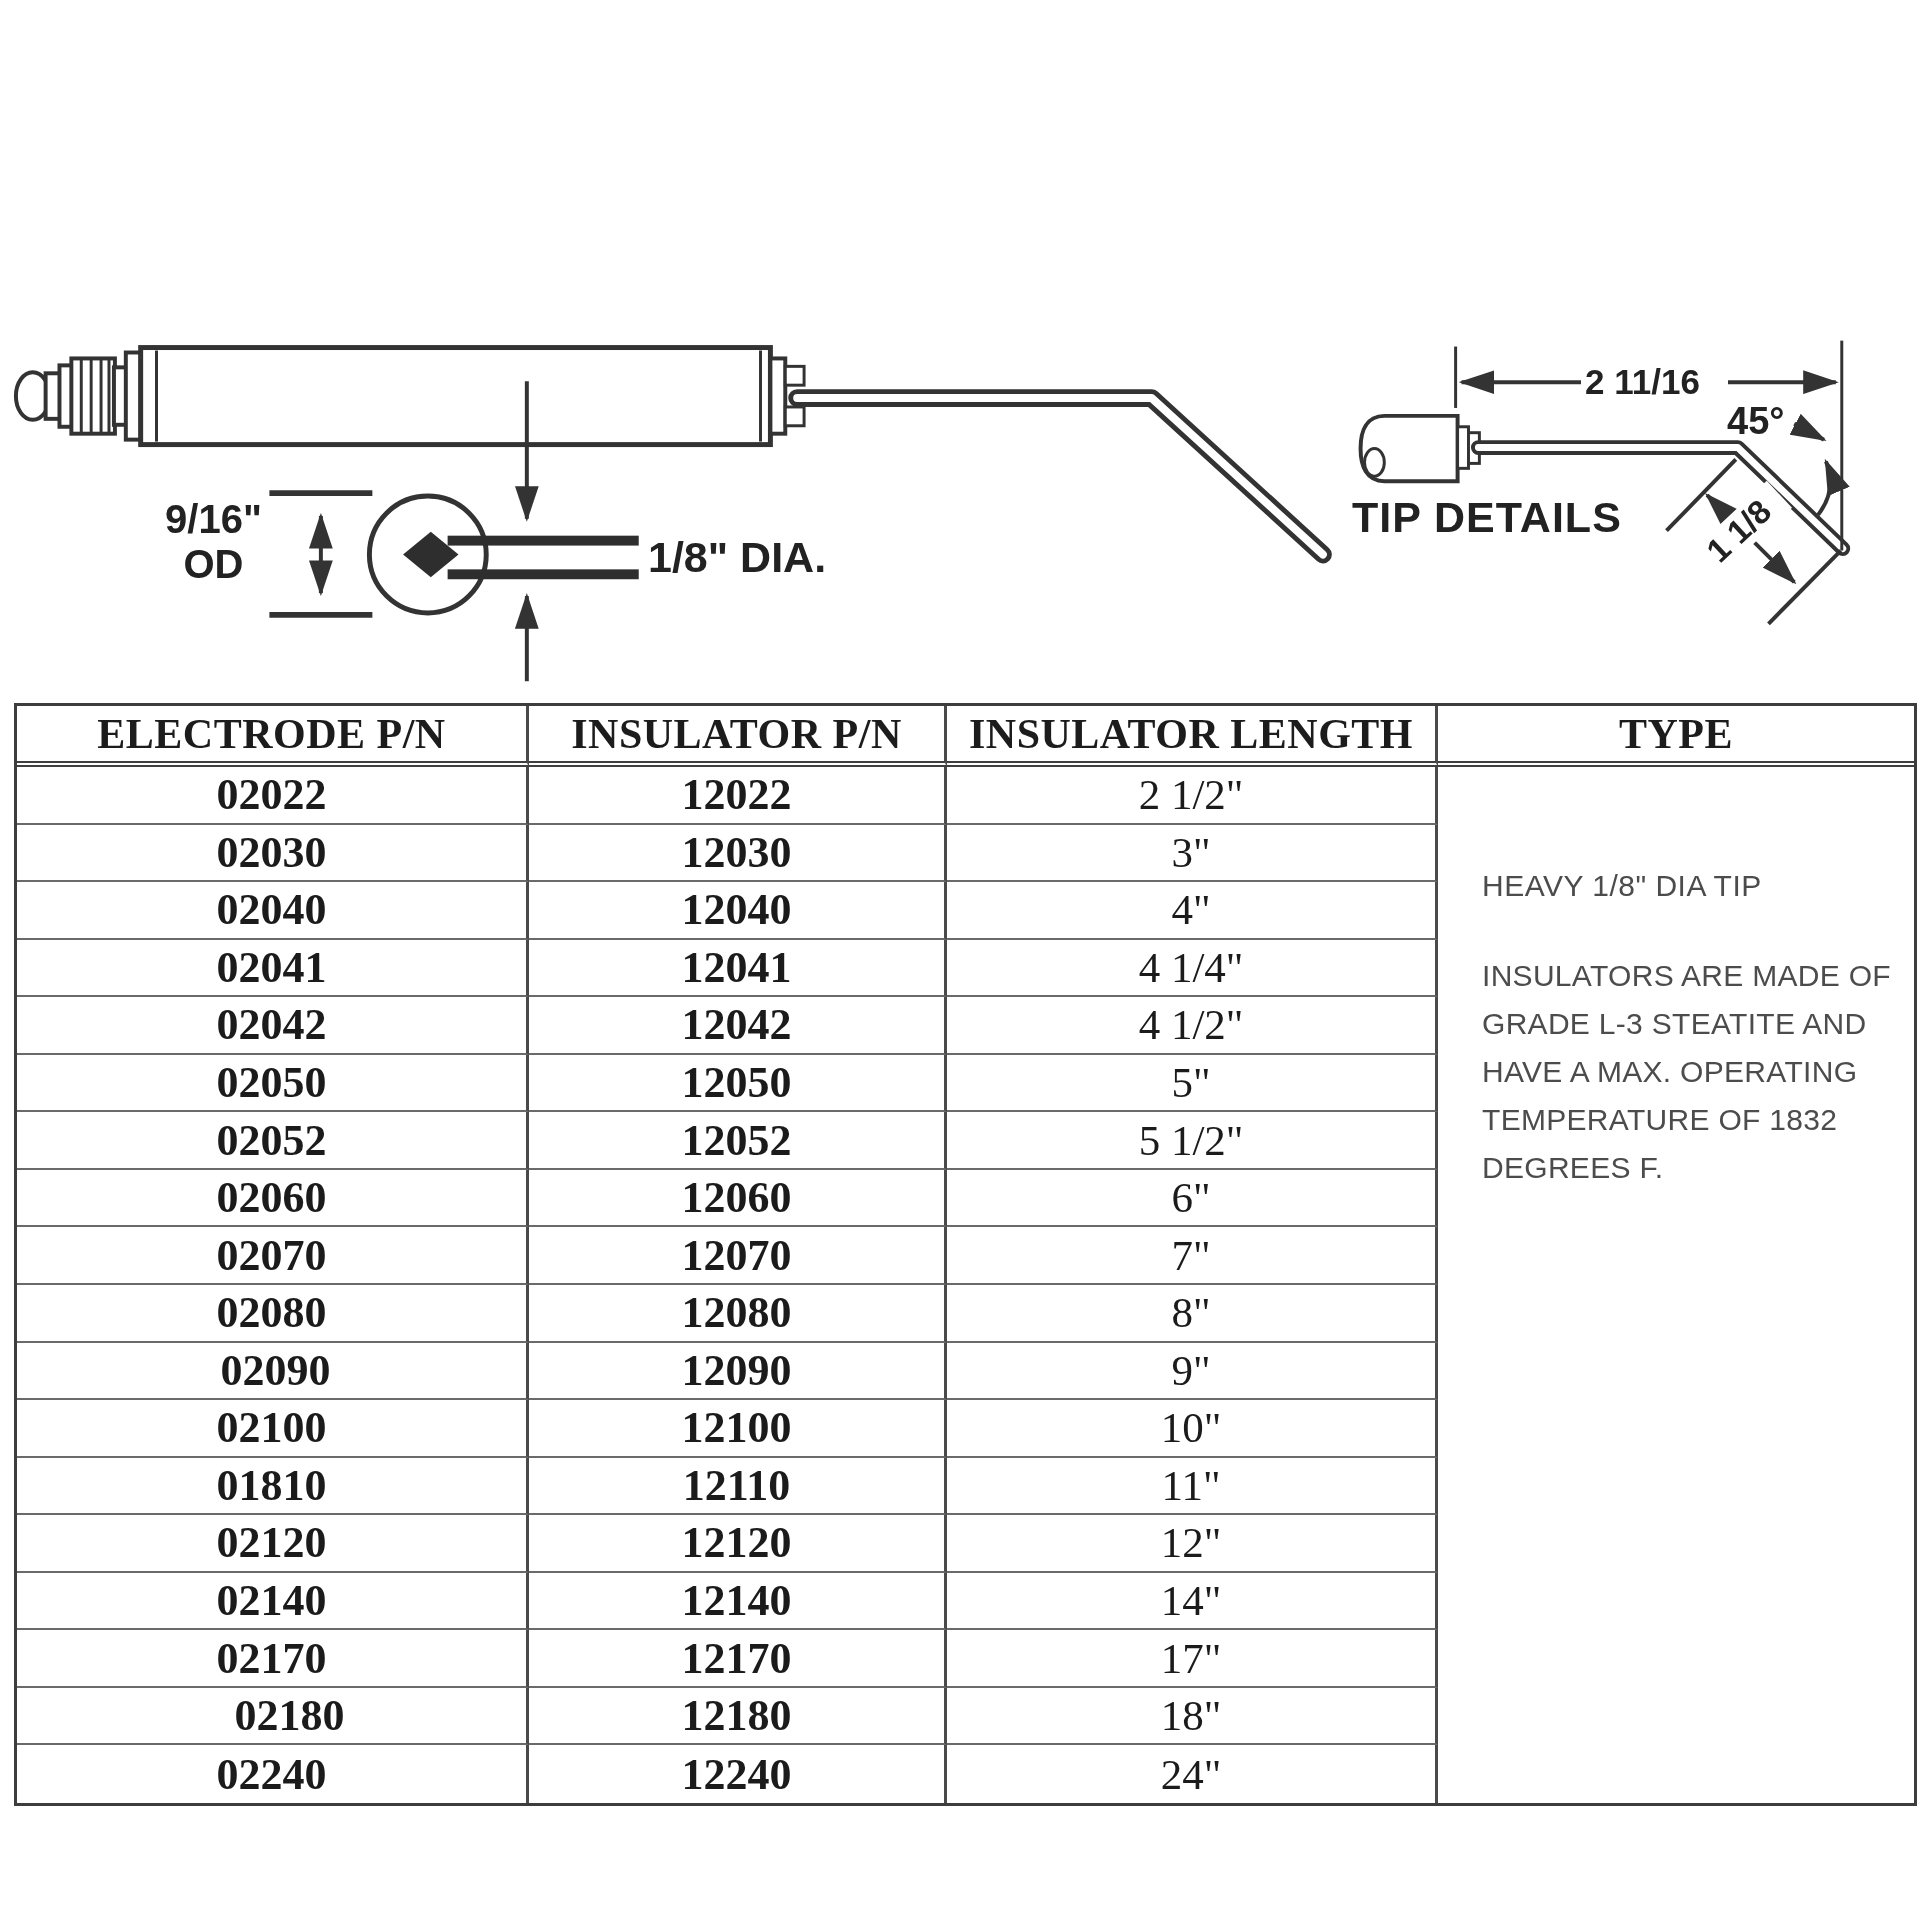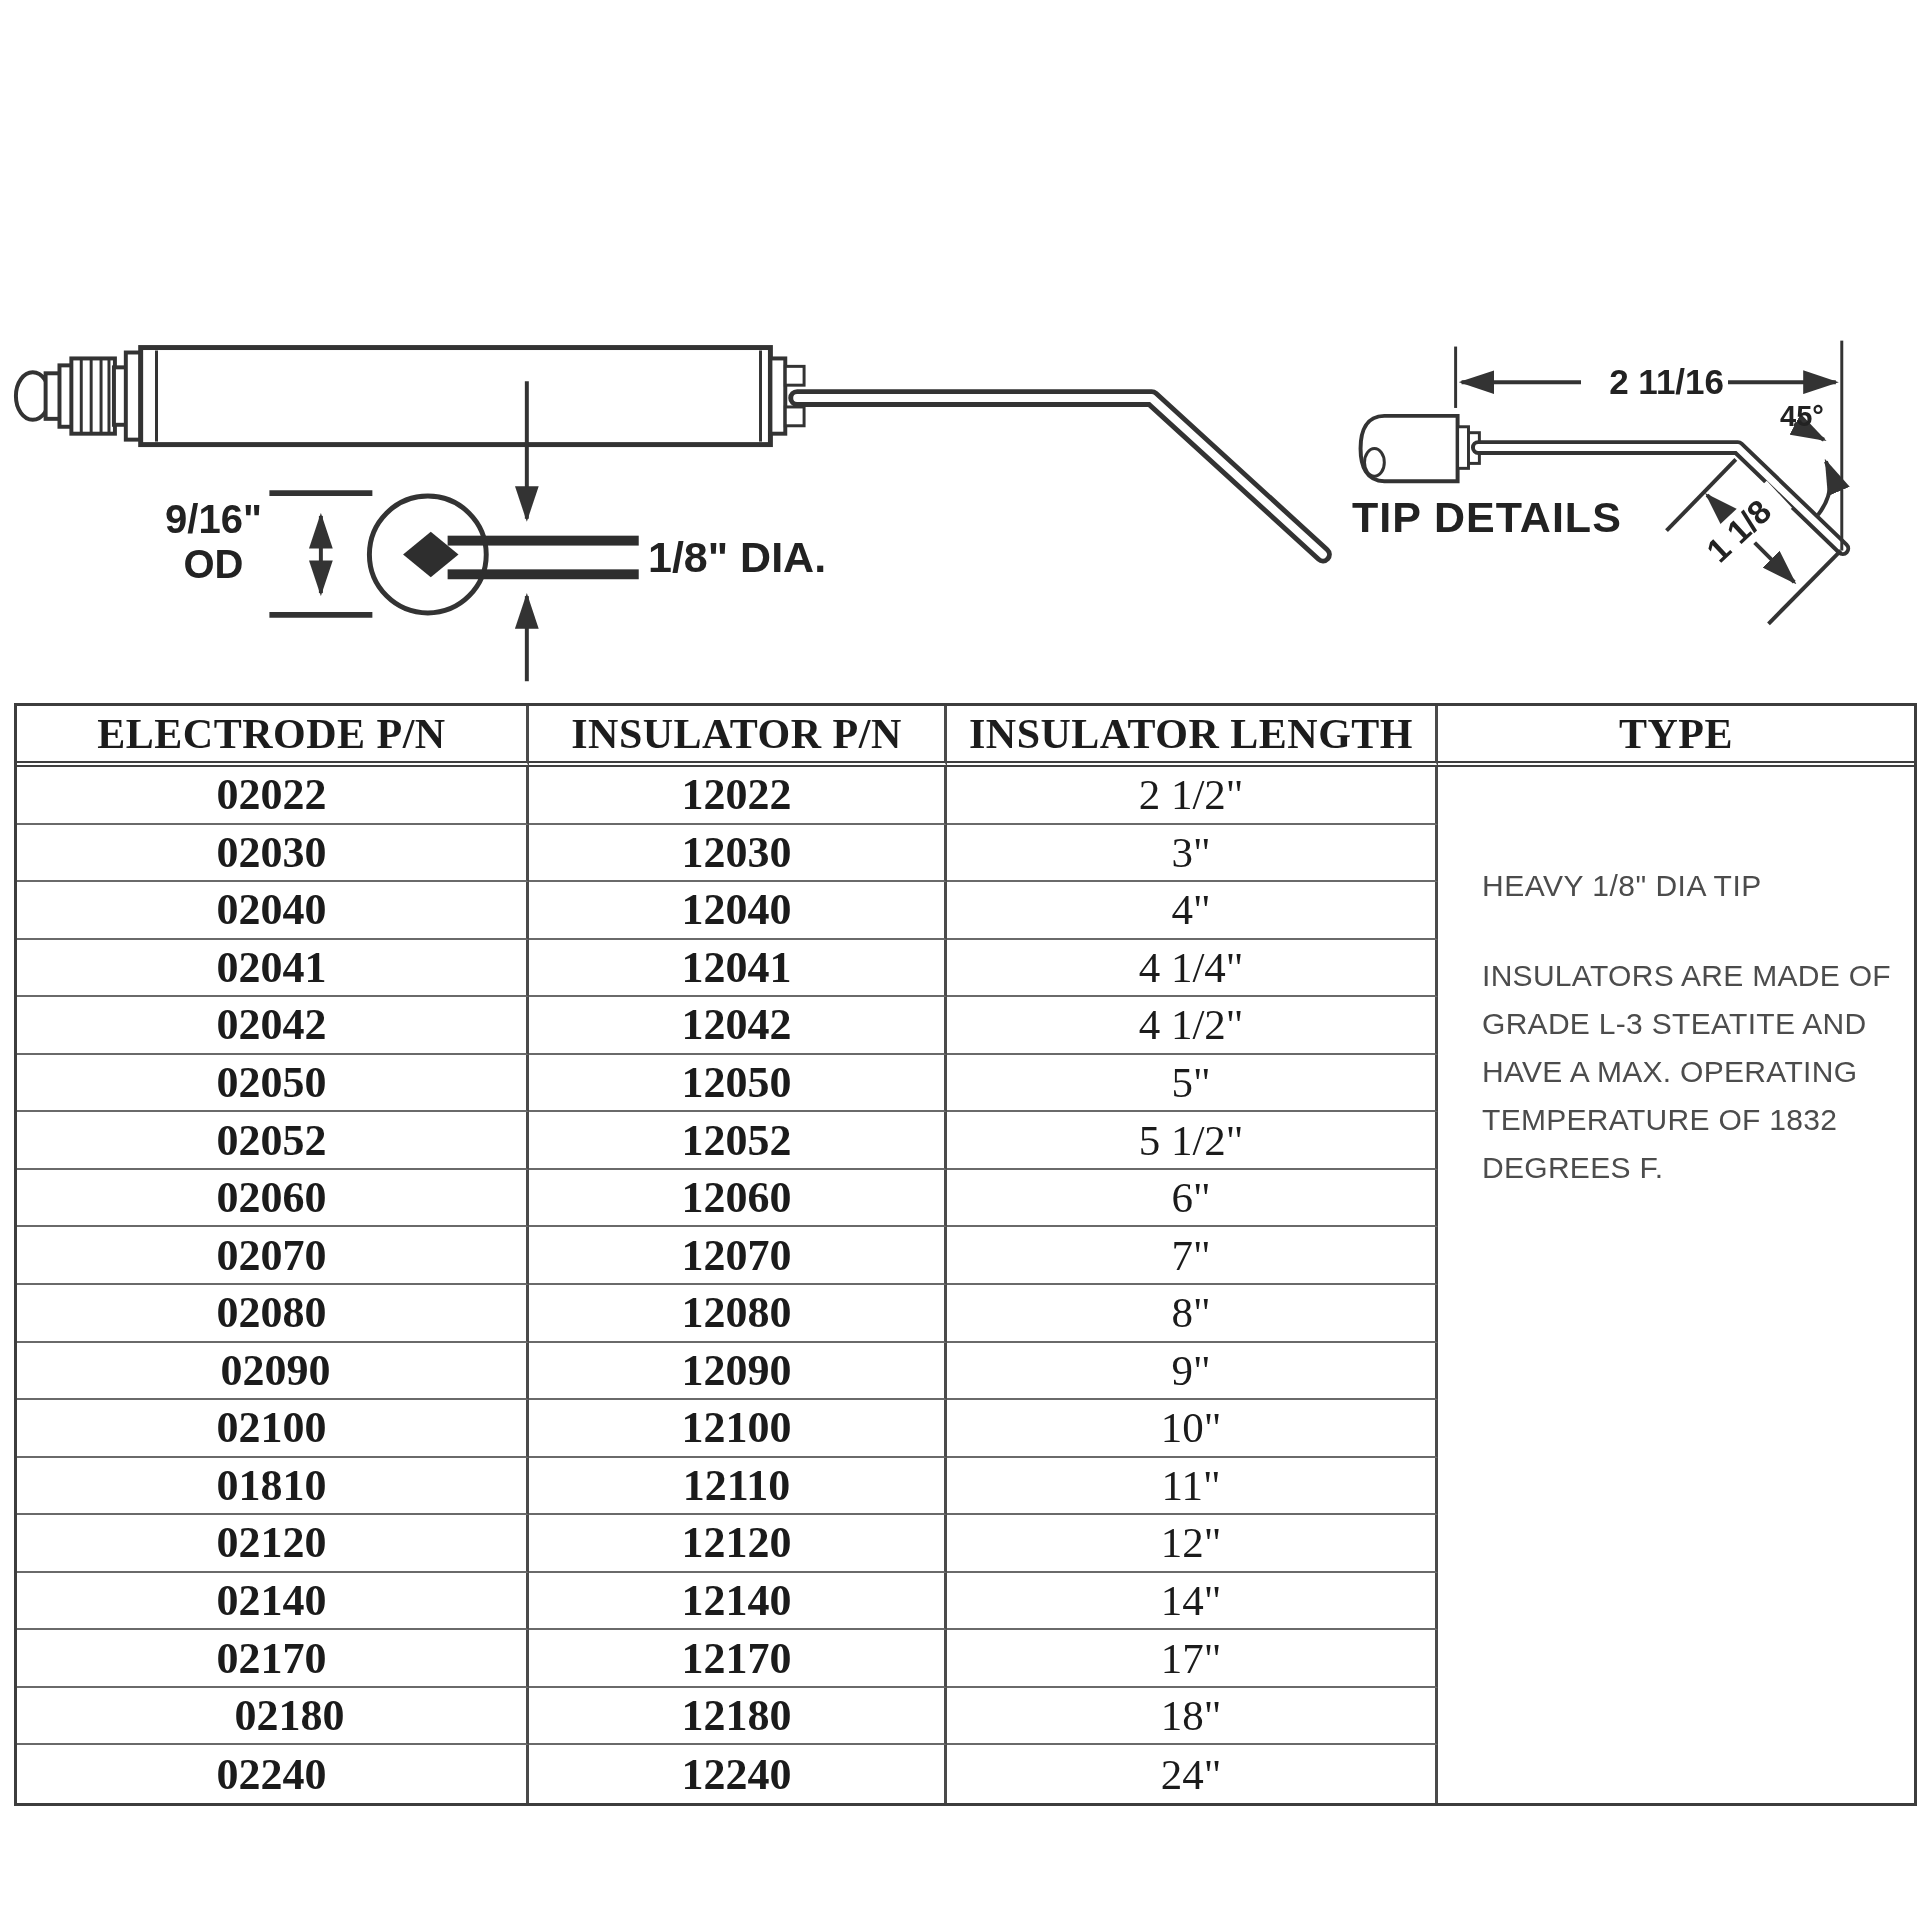--- a/index.html
+++ b/index.html
@@ -8,22 +8,22 @@
     font-family:"Liberation Sans",sans-serif;
   }
   
   .dlabel{
     position:absolute;color:#222;font-weight:bold;line-height:1.12;
     font-family:"Liberation Sans",sans-serif;white-space:nowrap;
   }
   #od-label{left:139px;top:497px;width:149px;text-align:center;font-size:40px;}
   #dia-label{left:648px;top:533px;font-size:43px;}
   #tip-title{left:1352px;top:493px;font-size:43px;letter-spacing:1px;}
-  #dim-length{left:1581px;top:362px;width:139px;text-align:right;font-size:35px;background:#fff;padding:0 4px;}
-  #dim-angle{left:1780px;top:400px;font-size:29px;}
+  #dim-length{left:1581px;top:362px;width:139px;text-align:left;font-size:35px;background:#fff;padding:0 4px;}
+  #dim-angle{left:1727px;top:400px;font-size:38px;}
   #dim-bend{left:1685px;top:513px;width:109px;text-align:center;font-size:33px;
     transform:rotate(-43deg);background:#fff;}
   
   #grid{
     position:absolute;left:14px;top:703px;width:1903px;height:1103px;
     box-sizing:border-box;border:3px solid #3d3d3d;background:#fff;
     display:grid;grid-template-columns:512px 418px 491px 1fr;
     grid-template-rows:61px repeat(18,1fr);
   }
   .hcell{

